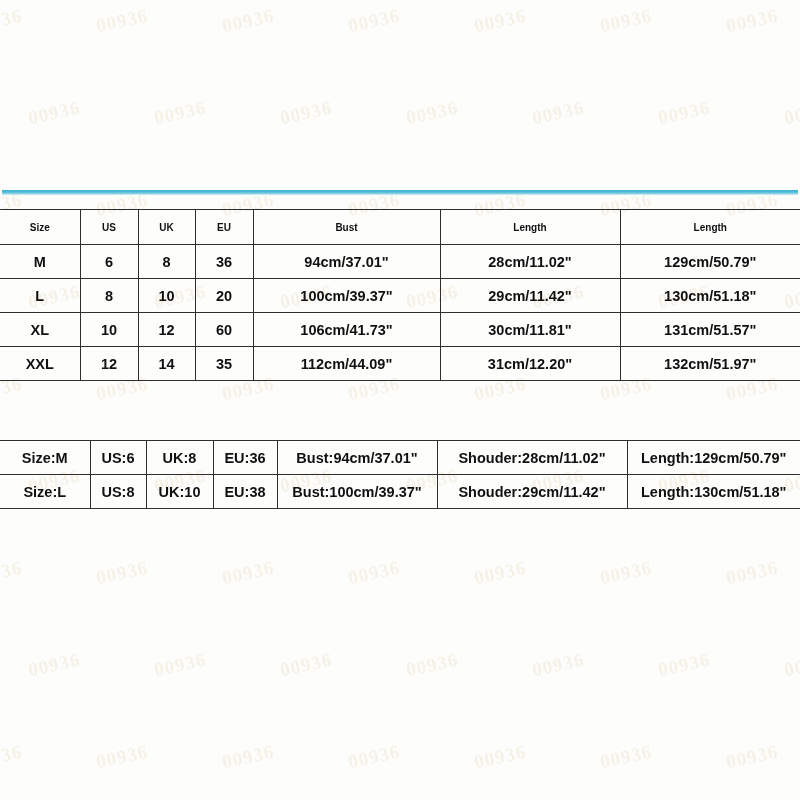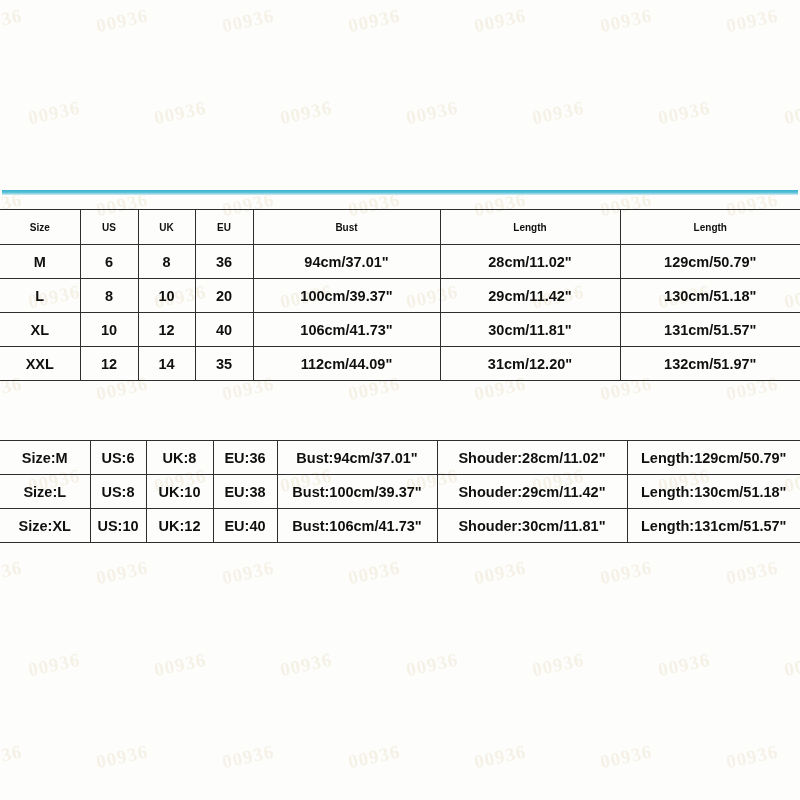--- a/index.html
+++ b/index.html
@@ -228,21 +228,21 @@
         <td>10</td>
         <td>20</td>
         <td>100cm/39.37"</td>
         <td>29cm/11.42"</td>
         <td>130cm/51.18"</td>
       </tr>
       <tr>
         <td>XL</td>
         <td>10</td>
         <td>12</td>
-        <td>40</td>
+        <td>60</td>
         <td>106cm/41.73"</td>
         <td>30cm/11.81"</td>
         <td>131cm/51.57"</td>
       </tr>
       <tr>
         <td>XXL</td>
         <td>12</td>
         <td>14</td>
         <td>35</td>
         <td>112cm/44.09"</td>
@@ -274,25 +274,16 @@
       </tr>
       <tr>
         <td>Size:L</td>
         <td>US:8</td>
         <td>UK:10</td>
         <td>EU:38</td>
         <td>Bust:100cm/39.37"</td>
         <td>Shouder:29cm/11.42"</td>
         <td>Length:130cm/51.18"</td>
       </tr>
-      <tr>
-        <td>Size:XL</td>
-        <td>US:10</td>
-        <td>UK:12</td>
-        <td>EU:40</td>
-        <td>Bust:106cm/41.73"</td>
-        <td>Shouder:30cm/11.81"</td>
-        <td>Length:131cm/51.57"</td>
-      </tr>
     </tbody>
   </table>
 
 </div>
 
 </body></html>

